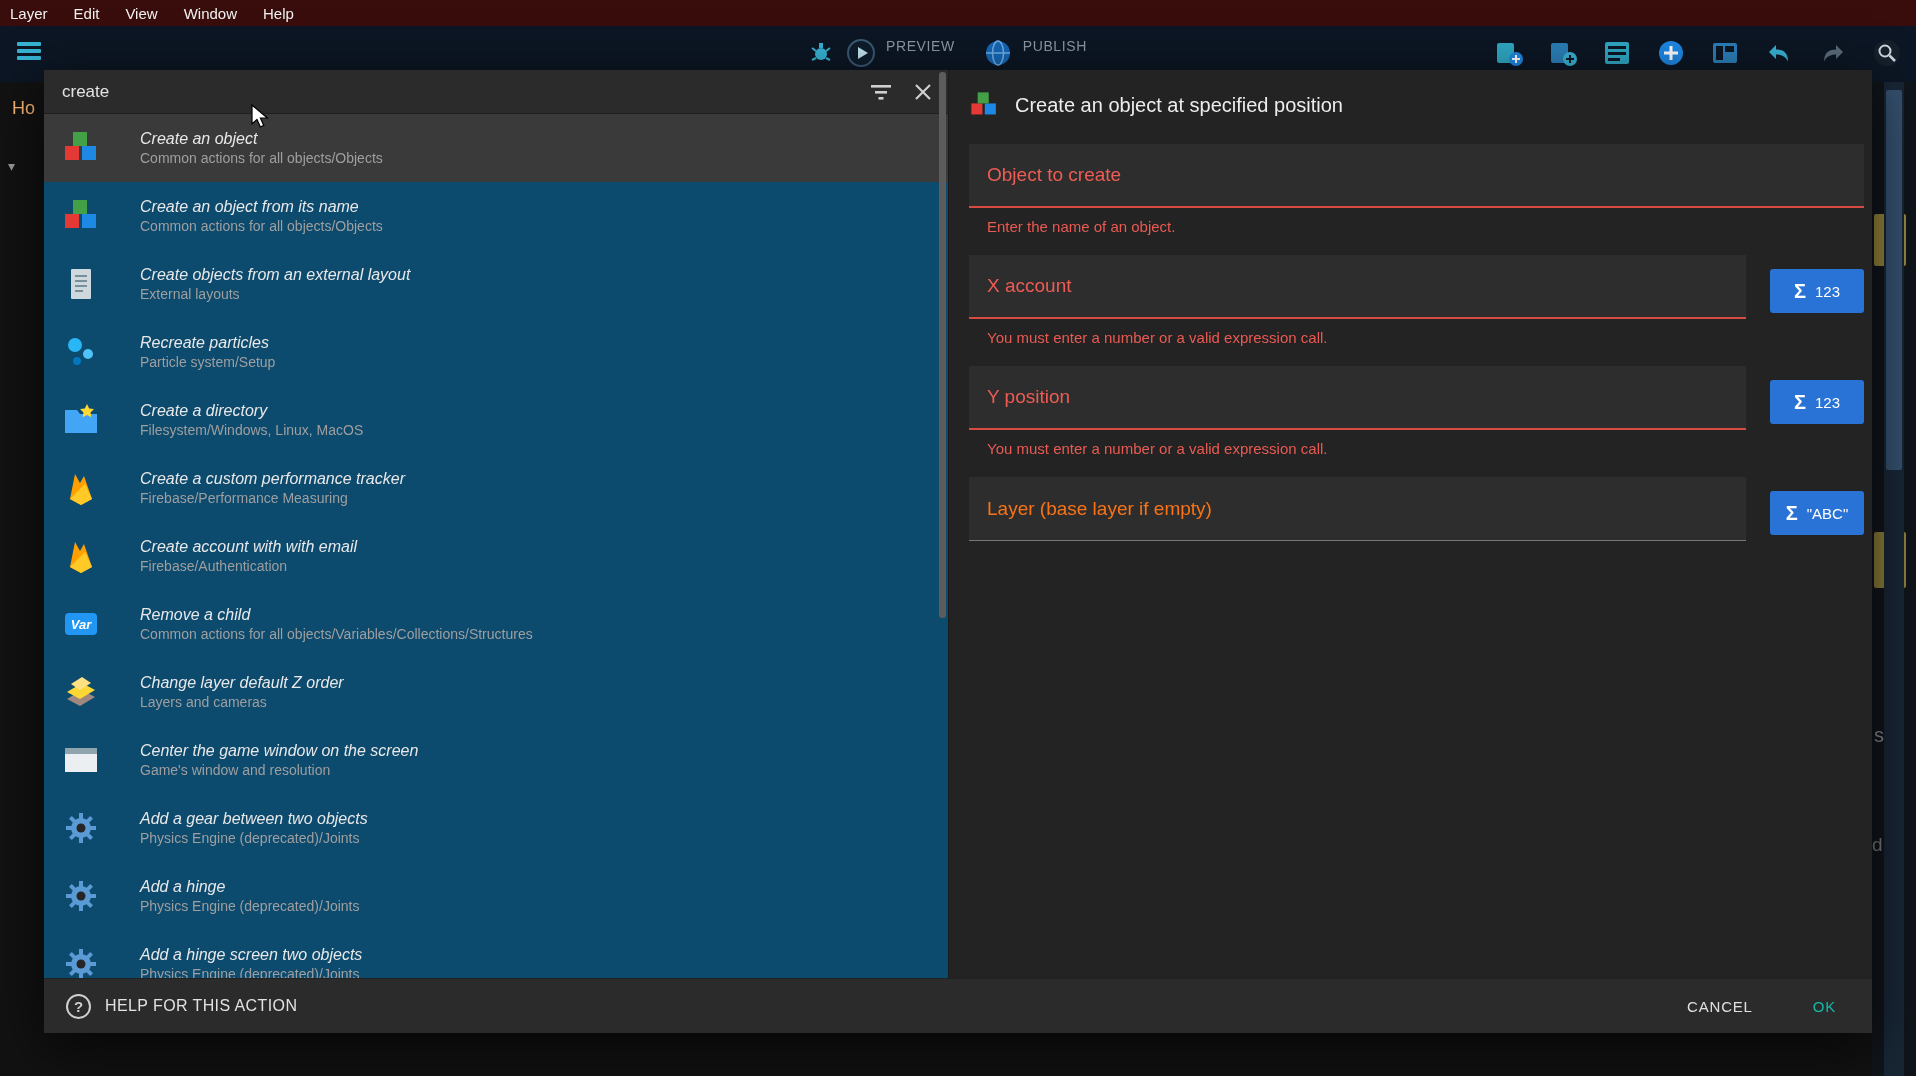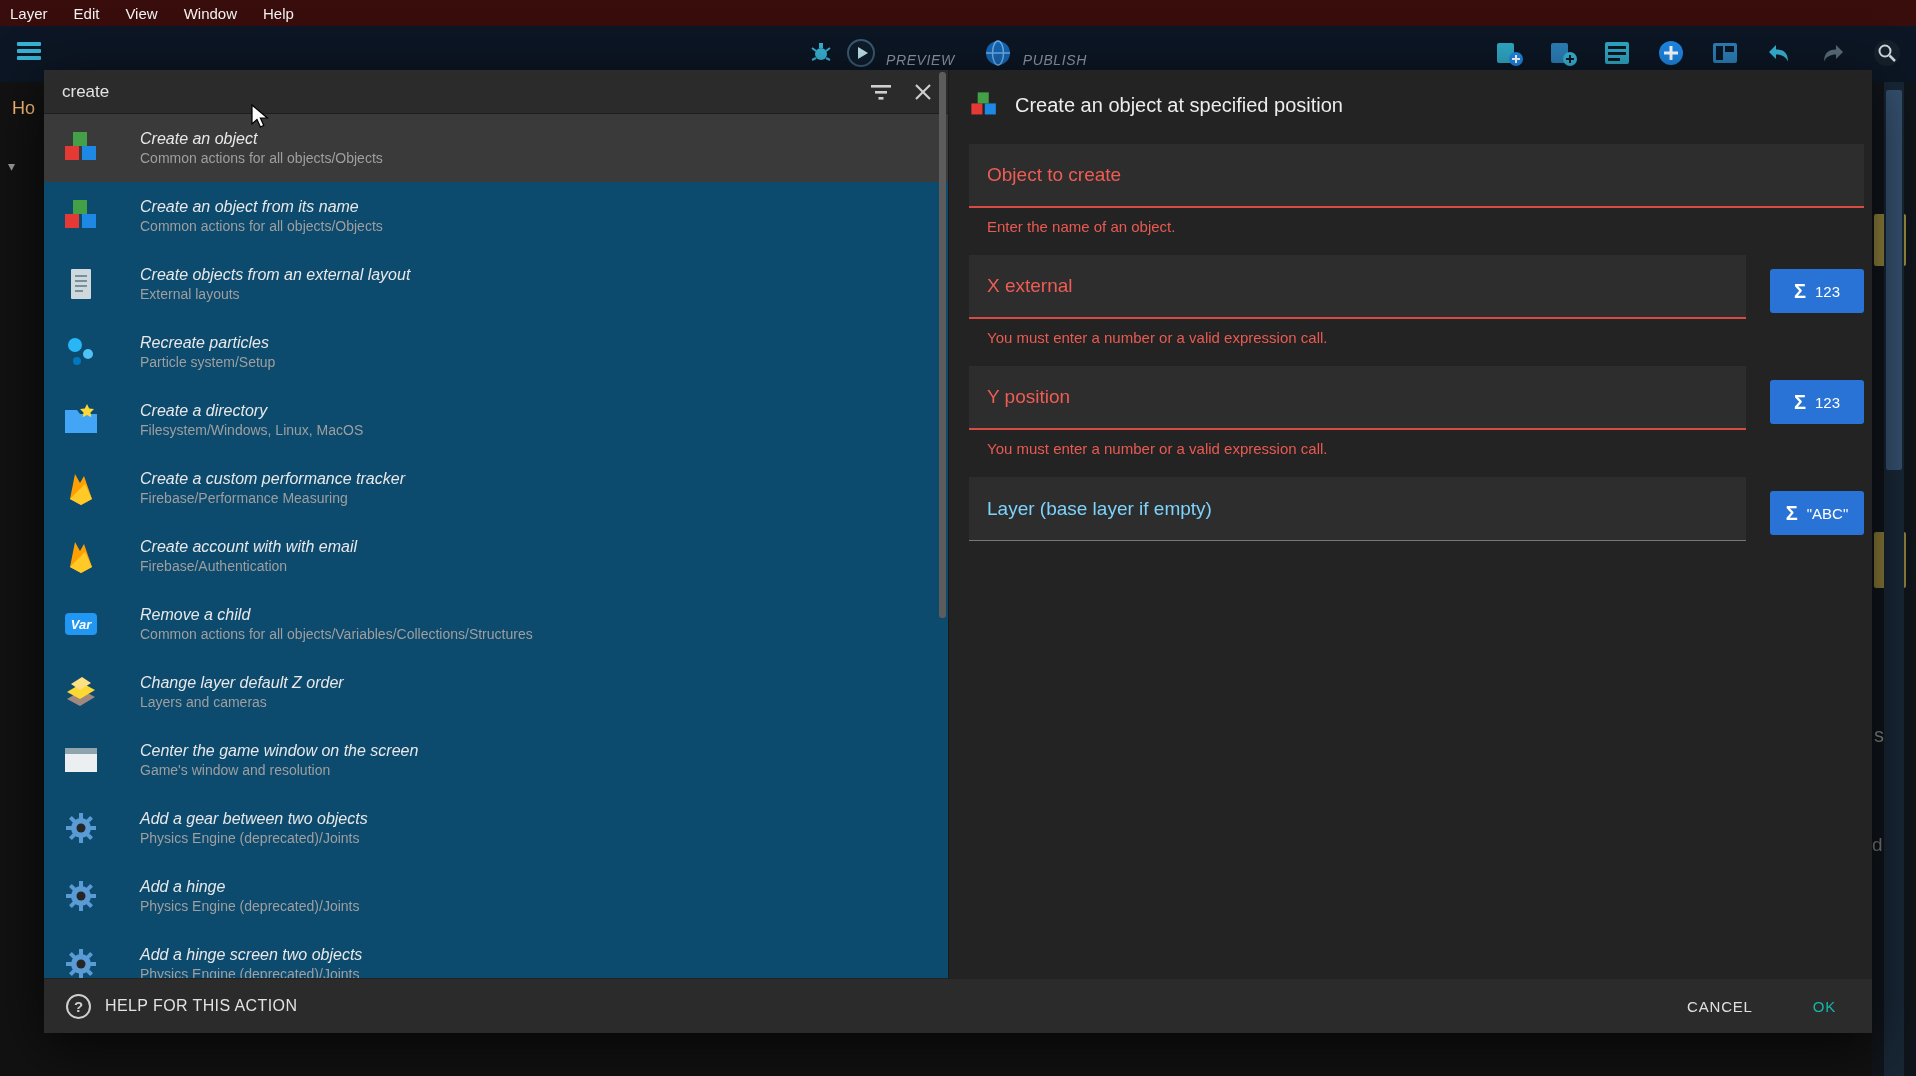--- a/index.html
+++ b/index.html
@@ -12,21 +12,21 @@
 
   
   .menubar { position:absolute; top:0; left:0; right:0; height:26px; background:#3a0d0d;
     display:flex; align-items:center; padding-left:10px; z-index:5; }
   .menu-item { color:#f2f2f2; font-size:15px; padding:0 13px; cursor:default; }
   .menu-item:first-child { padding-left:0; }
 
   
   .toolbar { position:absolute; top:26px; left:0; right:0; height:56px; background:#0c1624; z-index:4; }
   .tb-left { position:absolute; left:14px; top:11px; width:34px; height:34px; }
-  .tb-center { position:absolute; left:806px; top:12px; display:flex; align-items:flex-end; gap:10px;font-style:italic; }
+  .tb-center { position:absolute; left:806px; top:12px; display:flex; align-items:flex-start; gap:10px; }
   .tb-label { color:#8d98a5; font-size:14px; letter-spacing:.6px; margin-right:18px; cursor:default; }
   .tb-right { position:absolute; right:14px; top:12px; display:flex; gap:24px; align-items:center; }
   .tbicon { width:30px; height:30px; display:inline-block; }
   .tbicon svg { width:100%; height:100%; display:block; }
 
   
   .bg-tab { position:absolute; left:12px; top:98px; font-size:18px; color:#fdba74; z-index:1; }
   .bg-caret { position:absolute; left:8px; top:158px; font-size:14px; color:#9a9a9a; z-index:1; }
   .right-strip { position:absolute; left:1872px; top:82px; width:44px; bottom:0; background:#10151b; z-index:2; overflow:hidden; }
   .scene-frag { position:absolute; left:2px; width:32px; border-radius:2px; }
@@ -63,21 +63,21 @@
   .right-pane { flex:1; background:#232323; border-left:1px solid #1b1b1b; padding:0 8px 0 20px; }
   .panel-header { display:flex; align-items:center; gap:16px; margin:20px 0 24px 0; }
   .panel-hicon { width:30px; height:30px; flex:none; }
   .panel-hicon svg { width:100%; height:100%; display:block; }
   .panel-title { font-size:20px; color:#ececec; }
   .fieldblock { margin-bottom:20px; }
   .frow { display:flex; align-items:flex-start; }
   .finput { height:64px; background:#2d2d2d; flex:1; display:flex; align-items:center;
     padding-left:18px; border-bottom:1px solid #777; cursor:text; }
   .fieldblock.error .finput { border-bottom:2px solid #d84b42; }
-  .flabel { font-size:19px; color:#7dd3fc; }
+  .flabel { font-size:19px; color:#f97316; }
   .fieldblock.error .flabel { color:#ee5c54; }
   .fexpr { margin-left:24px; margin-top:14px; height:44px; min-width:94px; padding:0 14px;
     background:#2a73d6; border:none; border-radius:3px; color:#fff; cursor:pointer;
     display:flex; align-items:center; justify-content:center; gap:9px;
     font-family:"Liberation Sans", sans-serif; }
   .sigma { font-size:20px; font-weight:bold; line-height:1; }
   .fbtnlabel { font-size:15px; }
   .fhelper { color:#e95a52; font-size:15px; margin:10px 0 0 18px; }
 
   
@@ -433,21 +433,21 @@
             <div class="frow">
               <div class="finput">
                 <span class="flabel">Object to create</span>
               </div>
             </div>
             <div class="fhelper">Enter the name of an object.</div>
           </div>
           <div class="fieldblock error">
             <div class="frow">
               <div class="finput">
-                <span class="flabel">X external</span>
+                <span class="flabel">X account</span>
               </div>
               <button class="fexpr">
                 <span class="sigma">Σ</span>
                 <span class="fbtnlabel">123</span>
               </button>
             </div>
             <div class="fhelper">You must enter a number or a valid expression call.</div>
           </div>
           <div class="fieldblock error">
             <div class="frow">

